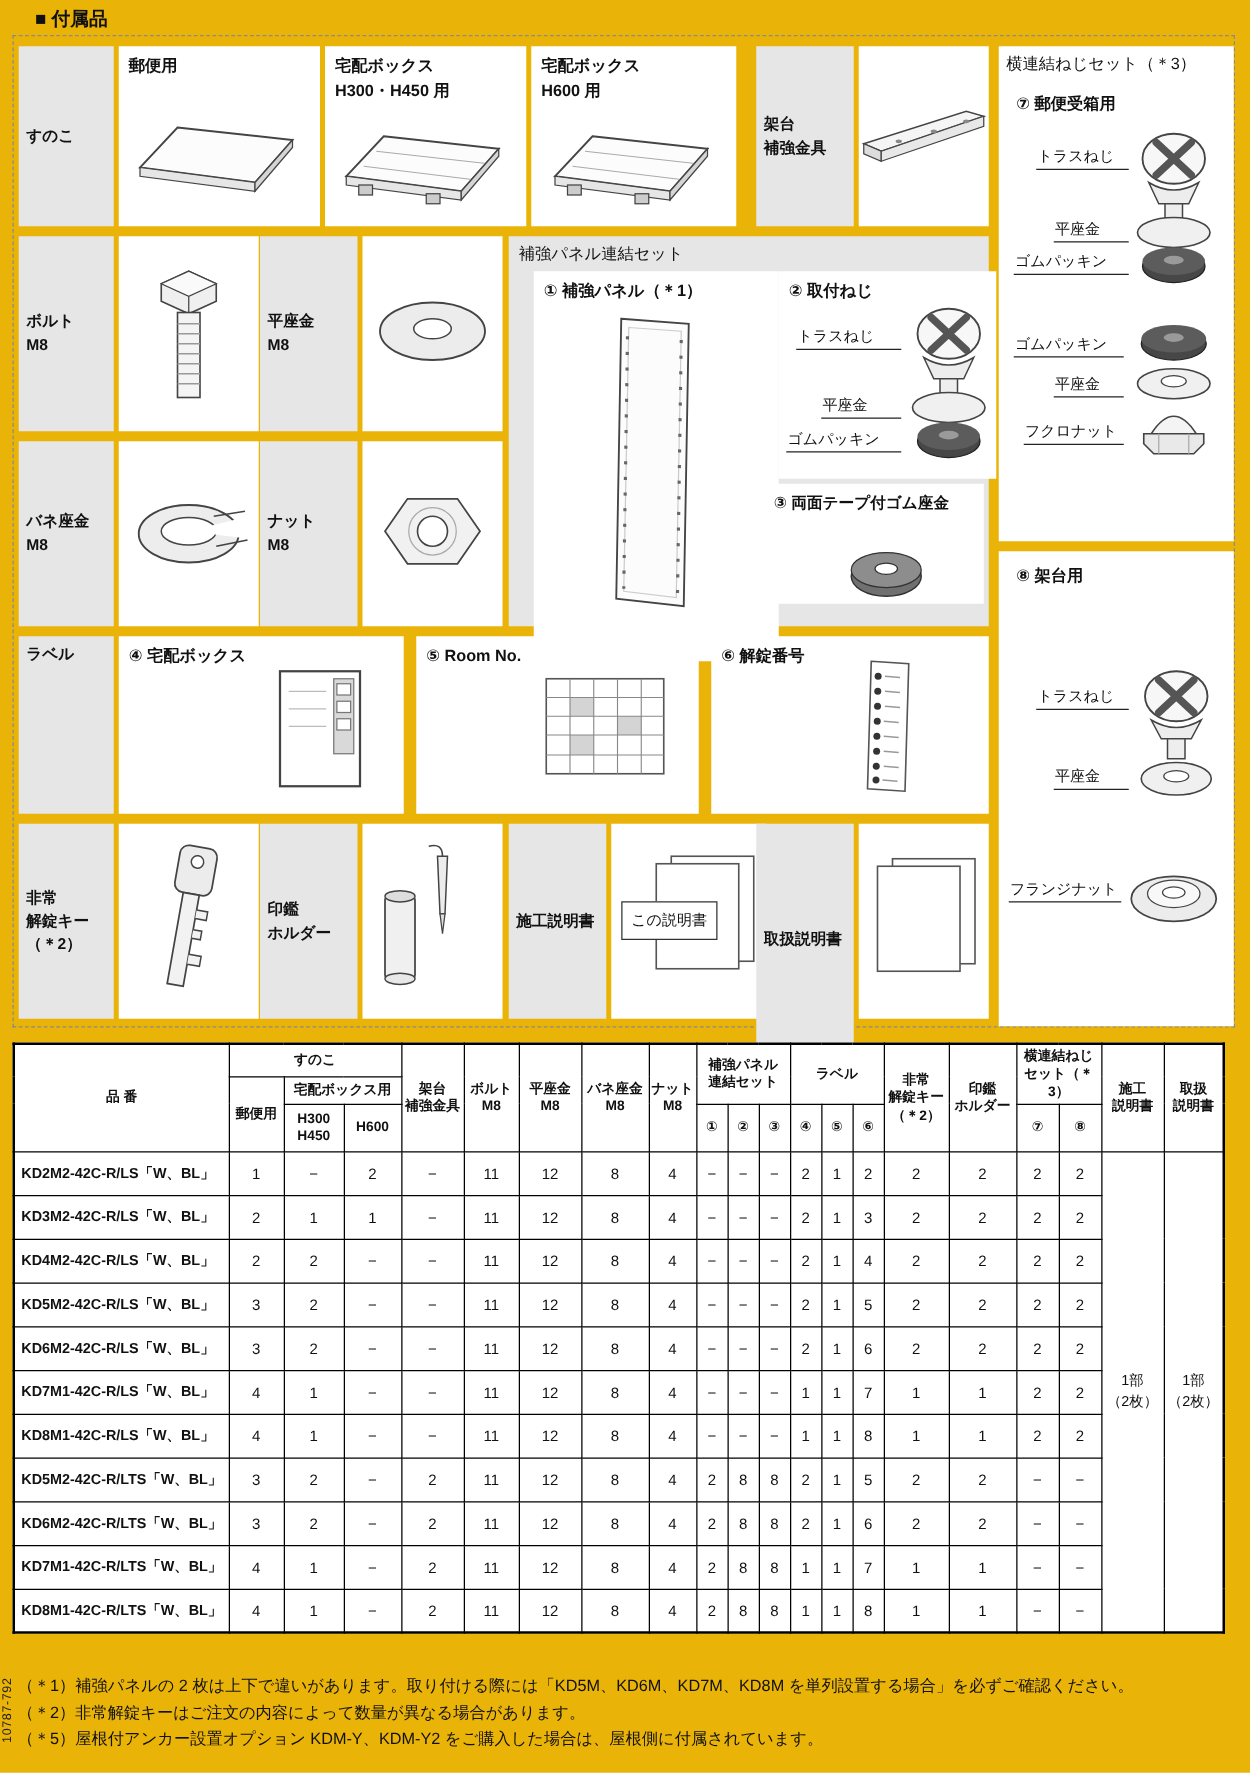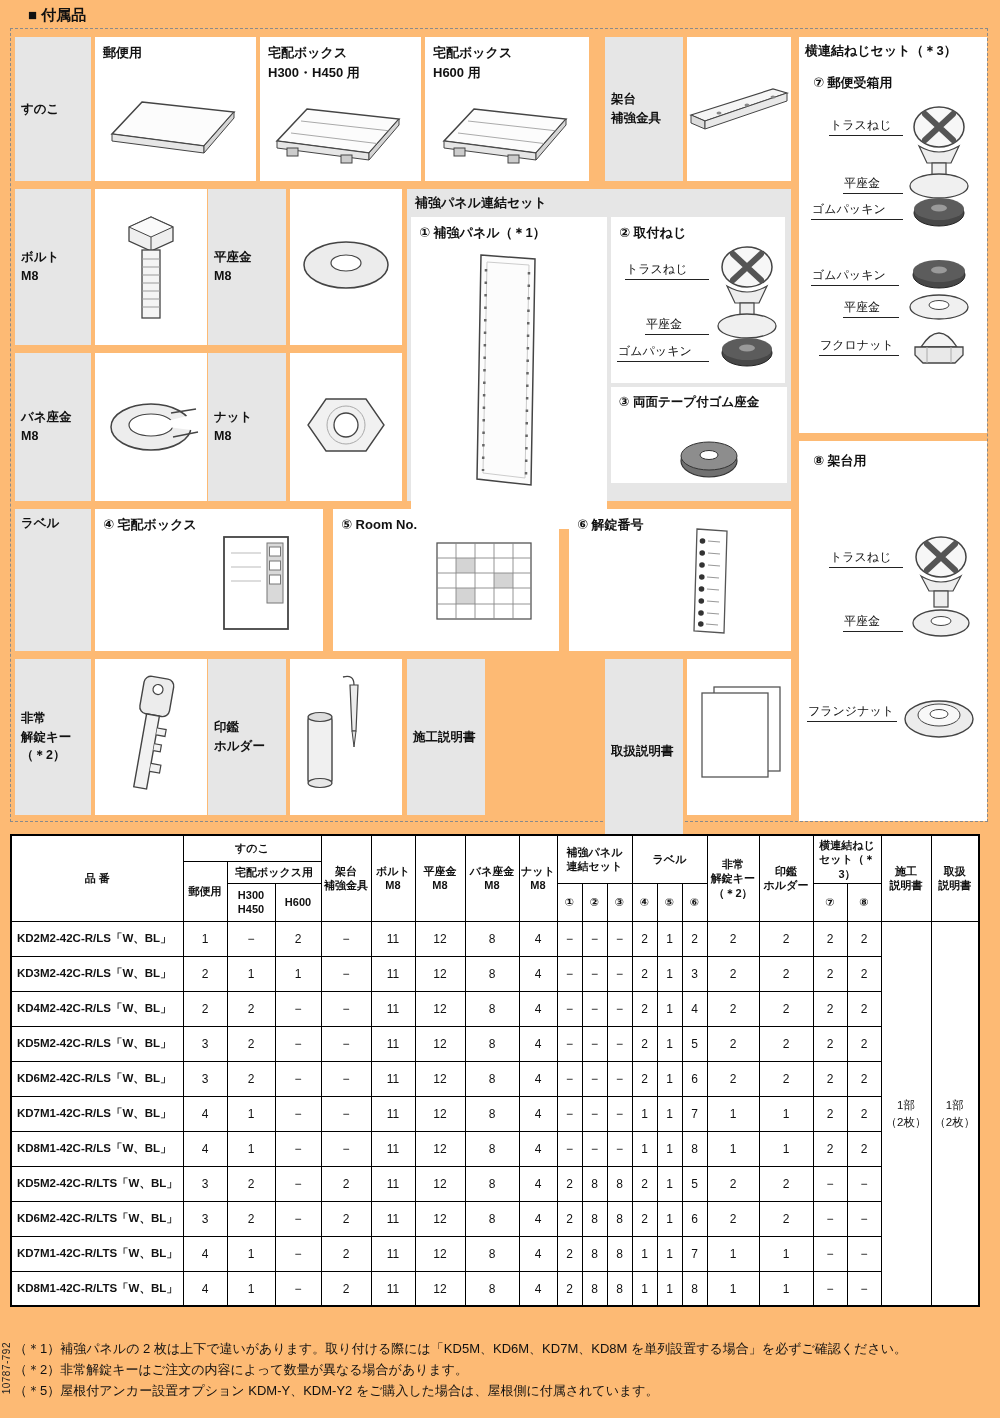--- a/index.html
+++ b/index.html
@@ -1,26 +1,26 @@
 <!DOCTYPE html>
 <html><head>
 <meta charset="utf-8">
 <style>
   * { margin:0; padding:0; box-sizing:border-box; }
   body { background:#fff; }
-  .page { position:relative; width:1000px; height:1418px; background:#fdba74;
+  .page { position:relative; width:1000px; height:1418px; background:#eab308;
           font-family:"Liberation Sans","DejaVu Sans",sans-serif; color:#111; overflow:hidden; }
   .sec-title { position:absolute; left:28px; top:6px; font-size:15px; font-weight:700; }
   .dashed { position:absolute; left:10px; top:28px; width:978px; height:794px; border:1px dashed #8a8a8a; }
   .glabel { position:absolute; background:#e6e6e6; display:flex; align-items:center;
             padding:5px 6px; font-weight:700; font-size:12.5px; line-height:1.5; white-space:pre-line; }
   .glabel.top { align-items:flex-start; }
   .wcell { position:absolute; background:#fff; }
   .chead { position:absolute; left:8px; top:6px; font-weight:700; font-size:13px; line-height:1.5; white-space:pre-line; }
-  .ptitle { position:absolute; font-weight:700; font-size:13px; white-space:nowrap; }
+  .ptitle { position:absolute; font-weight:400; font-size:13px; white-space:nowrap; }
   .callout { position:absolute; font-size:12px; border-bottom:1.5px solid #222; padding:0 1px 1px 1px; white-space:nowrap; }
   .tagbox { position:absolute; border:1.3px solid #333; background:#fff; font-size:12px; padding:6px 7px; white-space:nowrap; }
   .graybox { position:absolute; background:#e6e6e6; }
   .ptable { position:absolute; left:10px; top:834px; border-collapse:collapse; table-layout:fixed; border:2px solid #000; background:#fff; }
   .ptable th, .ptable td { border:1px solid #000; text-align:center; vertical-align:middle; }
   .ptable th { font-size:11px; font-weight:700; white-space:pre-line; line-height:1.3; padding:2px 0; }
   .ptable td { font-size:12px; padding:1px 2px; }
   .ptable tbody tr { height:35px; }
   .ptable .c-model { text-align:left; padding-left:5px; font-weight:700; font-size:11.5px; }
   .ptable .c-manual { font-size:11.5px; white-space:pre-line; line-height:1.45; }
@@ -158,31 +158,31 @@
     <div class="wcell" style="left:279px;top:160px;width:112px;height:156px">
       <svg style="position:absolute;left:8px;top:46px" width="96" height="64" viewBox="0 0 96 64">
         <ellipse cx="48" cy="30" rx="42" ry="23" fill="#ececec" stroke="#444" stroke-width="1.5"></ellipse>
         <ellipse cx="48" cy="28" rx="15" ry="8" fill="#fff" stroke="#444" stroke-width="1.2"></ellipse>
       </svg>
     </div>
 
     <div class="graybox" style="left:396px;top:160px;width:384px;height:312px">
       <div class="ptitle" style="left:8px;top:5px">補強パネル連結セット</div>
 
-      <div class="wcell" style="left:4px;top:28px;width:196px;height:312px">
+      <div class="wcell" style="left:20px;top:28px;width:196px;height:312px">
         <div class="chead">① 補強パネル（＊1）</div>
         <svg style="position:absolute;left:48px;top:32px" width="96" height="242" viewBox="0 0 96 242">
           <polygon points="22,6 76,10 72,236 18,230" fill="#fcfcfc" stroke="#444" stroke-width="1.5"></polygon>
           <polygon points="28,13 70,16 66,229 24,224" fill="none" stroke="#ccc" stroke-width="1"></polygon>
           <line x1="27" y1="20" x2="24" y2="222" stroke="#666" stroke-width="2.5" stroke-dasharray="2.5,10"></line>
           <line x1="70" y1="23" x2="67" y2="226" stroke="#666" stroke-width="2.5" stroke-dasharray="2.5,10"></line>
         </svg>
       </div>
 
-      <div class="wcell" style="left:204px;top:28px;width:174px;height:166px">
+      <div class="wcell" style="left:216px;top:28px;width:174px;height:166px">
         <div class="chead">② 取付ねじ</div>
         <svg style="position:absolute;left:98px;top:26px" width="76" height="132" viewBox="0 0 76 132">
           <ellipse cx="38" cy="24" rx="25" ry="20" fill="#f7f7f7" stroke="#444" stroke-width="1.5"></ellipse>
           <path d="M24 11 L52 37 M52 11 L24 37" stroke="#555" stroke-width="6" stroke-linecap="round"></path>
           <path d="M18 43 Q38 55 58 43 L50 60 L26 60 Z" fill="#ededed" stroke="#444" stroke-width="1.2"></path>
           <rect x="31" y="60" width="14" height="14" fill="#eee" stroke="#444" stroke-width="1.2"></rect>
           <ellipse cx="38" cy="83" rx="29" ry="12" fill="#f0f0f0" stroke="#444" stroke-width="1.3"></ellipse>
           <ellipse cx="38" cy="110" rx="25" ry="13" fill="#474747" stroke="#222" stroke-width="1"></ellipse>
           <ellipse cx="38" cy="106" rx="25" ry="11" fill="#5c5c5c"></ellipse>
           <ellipse cx="38" cy="105" rx="8" ry="3.5" fill="#9a9a9a"></ellipse>
@@ -298,20 +298,27 @@
         <path d="M64 14 q0 -11 -11 -8" fill="none" stroke="#444" stroke-width="1.3"></path>
         <polygon points="60,14 68,14 66,60 62,60" fill="#ececec" stroke="#444" stroke-width="1.2"></polygon>
         <polygon points="62,60 66,60 64,76" fill="#ddd" stroke="#444" stroke-width="1"></polygon>
         <rect x="18" y="46" width="24" height="66" rx="3" fill="#f0f0f0" stroke="#444" stroke-width="1.4"></rect>
         <ellipse cx="30" cy="46" rx="12" ry="4.5" fill="#ddd" stroke="#444" stroke-width="1.2"></ellipse>
         <ellipse cx="30" cy="112" rx="12" ry="4.5" fill="#e8e8e8" stroke="#444" stroke-width="1.2"></ellipse>
       </svg>
     </div>
 
     <div class="glabel" style="left:396px;top:630px;width:78px;height:156px">施工説明書</div>
+    <div class="wcell" style="left:478px;top:630px;width:124px;height:156px">
+      <svg style="position:absolute;left:26px;top:20px" width="96" height="104" viewBox="0 0 96 104">
+        <rect x="22" y="6" width="66" height="84" fill="#fff" stroke="#555" stroke-width="1.3"></rect>
+        <rect x="10" y="12" width="66" height="84" fill="#fff" stroke="#555" stroke-width="1.3"></rect>
+      </svg>
+      <div class="tagbox" style="left:8px;top:62px">この説明書</div>
+    </div>
 
     <div class="glabel" style="left:594px;top:630px;width:78px;height:184px">取扱説明書</div>
     <div class="wcell" style="left:676px;top:630px;width:104px;height:156px">
       <svg style="position:absolute;left:5px;top:22px" width="96" height="104" viewBox="0 0 96 104">
         <rect x="22" y="6" width="66" height="84" fill="#fff" stroke="#555" stroke-width="1.3"></rect>
         <rect x="10" y="12" width="66" height="84" fill="#fff" stroke="#555" stroke-width="1.3"></rect>
       </svg>
     </div>
   </div>
 

